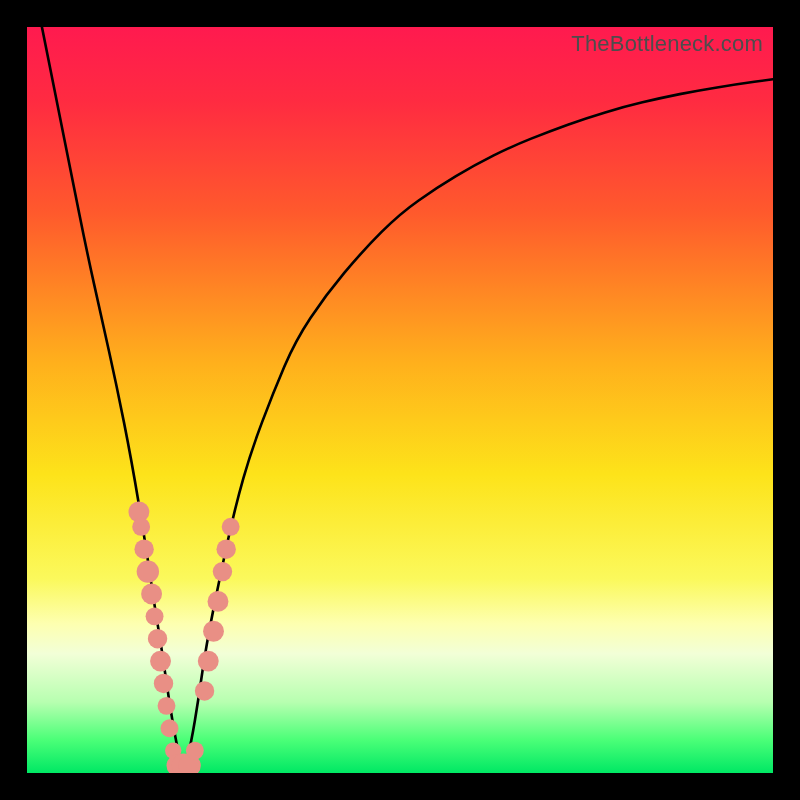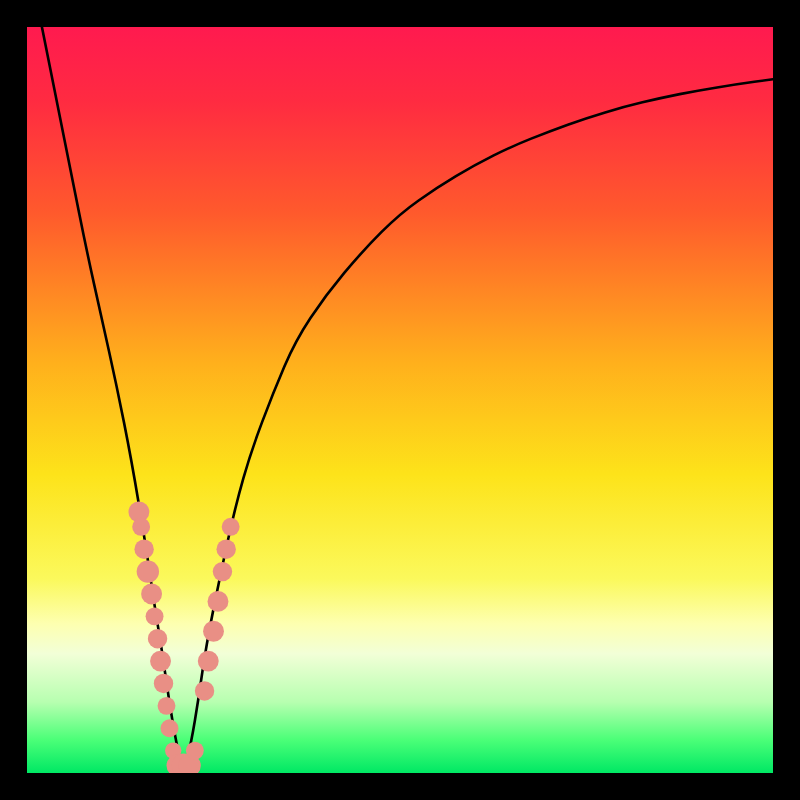--- a/index.html
+++ b/index.html
@@ -99,14 +99,15 @@
           <circle cx="23.8" cy="89" r="1.3" fill="#e98f85"></circle>
           <circle cx="24.3" cy="85" r="1.4" fill="#e98f85"></circle>
           <circle cx="25" cy="81" r="1.4" fill="#e98f85"></circle>
           <circle cx="25.6" cy="77" r="1.4" fill="#e98f85"></circle>
           <circle cx="26.200000000000003" cy="73" r="1.3" fill="#e98f85"></circle>
           <circle cx="26.700000000000003" cy="70" r="1.3" fill="#e98f85"></circle>
           <circle cx="27.3" cy="67" r="1.2" fill="#e98f85"></circle>
         </g>
     </svg>
 
+    <div class="watermark">TheBottleneck.com</div>
   </div>
 </div>
 
 </body></html>

